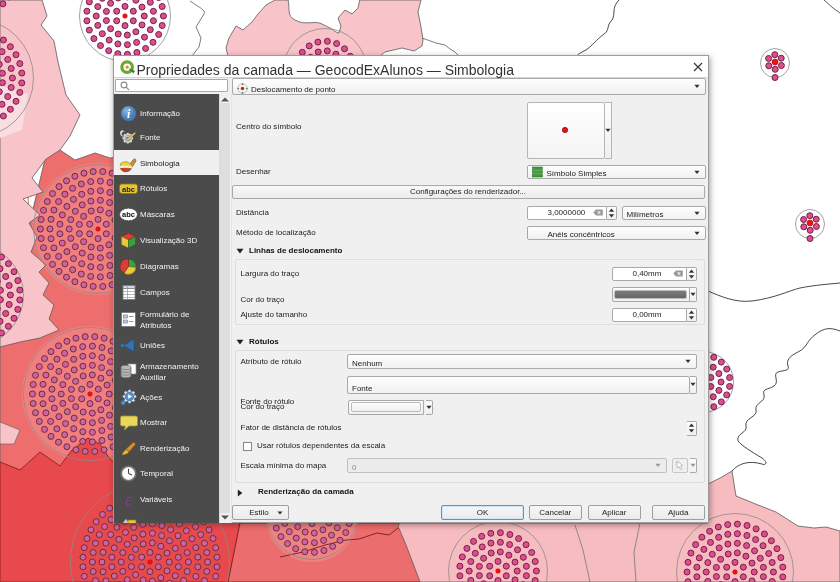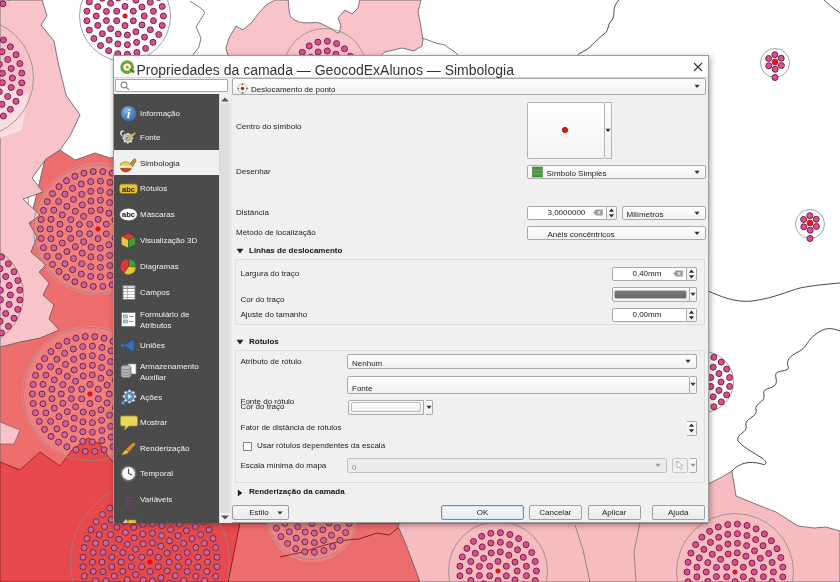--- a/index.html
+++ b/index.html
@@ -1015,20 +1015,21 @@
           <rect x="0.5" y="1" width="10" height="2.6" fill="#3f9e3a"></rect>
           <rect x="0.5" y="4.7" width="10" height="2.6" fill="#3f9e3a"></rect>
           <rect x="0.5" y="8.4" width="10" height="2.6" fill="#3f9e3a"></rect>
         </g>
       </svg>
       <span style="margin-left:4px">Símbolo Simples</span>
       <svg class="ca" width="6" height="4.5" viewBox="0 0 6 4.5">
         <path d="M0.4,0.7 L3,4 L5.6,0.7 Z" fill="#333"></path>
       </svg>
     </div>
+<div id="cfgbtn">Configurações do renderizador...</div>
 <div class="lbl" style="left:236px;top:208px">Distância</div>
 <div class="spinbox" style="left:526.5px;top:206px;width:80px;height:13.5px">
       <span>3,0000000</span>
       <span class="clr"><svg width="10" height="7" viewBox="0 0 10 7">
           <path d="M3,0.5 h6 a0.8,0.8 0 0 1 0.8,0.8 v4.4 a0.8,0.8 0 0 1 -0.8,0.8 h-6 L0.3,3.5 Z" fill="#9a9a9a"></path>
           <path d="M4.7,2 L7.3,5 M7.3,2 L4.7,5" stroke="#fff" stroke-width="0.9"></path>
         </svg></span>
     </div>
 <div class="spinseg" style="left:606.5px;top:206px;width:10px;height:13.5px">
       <svg width="7" height="10" viewBox="0 0 7 10">
@@ -1140,21 +1141,21 @@
       </svg>
     </div>
 <div class="spinseg" style="left:689.5px;top:458px;width:7.5px;height:15px">
       <svg width="6" height="4.5" viewBox="0 0 6 4.5">
         <path d="M0.4,0.7 L3,4 L5.6,0.7 Z" fill="#999"></path>
       </svg>
     </div>
 <svg class="tri" style="left:236.5px;top:488.5px" width="6" height="8" viewBox="0 0 6 8">
       <path d="M0.8,0.5 L5.4,4 L0.8,7.5 Z" fill="#222"></path>
     </svg>
-<div class="hdr" style="left:249px;top:487px">Renderização da camada</div>
+<div class="hdr" style="left:258px;top:487px">Renderização da camada</div>
 <div class="btn" style="left:231.5px;top:504.5px;width:57px;height:15px">
       <span style="margin-right:2px">Estilo</span>
       <svg width="6" height="4" viewBox="0 0 6 4" style="position:absolute;right:5px;top:5.5px">
         <path d="M0.4,0.6 L3,3.4 L5.6,0.6 Z" fill="#333"></path>
       </svg>
     </div>
 <div class="btn ok" style="left:441px;top:504.5px;width:83px;height:15px">OK</div>
 <div class="btn" style="left:529px;top:504.5px;width:52.5px;height:15px">Cancelar</div>
 <div class="btn" style="left:587.5px;top:504.5px;width:53.5px;height:15px">Aplicar</div>
 <div class="btn" style="left:651.5px;top:504.5px;width:53.5px;height:15px">Ajuda</div>

